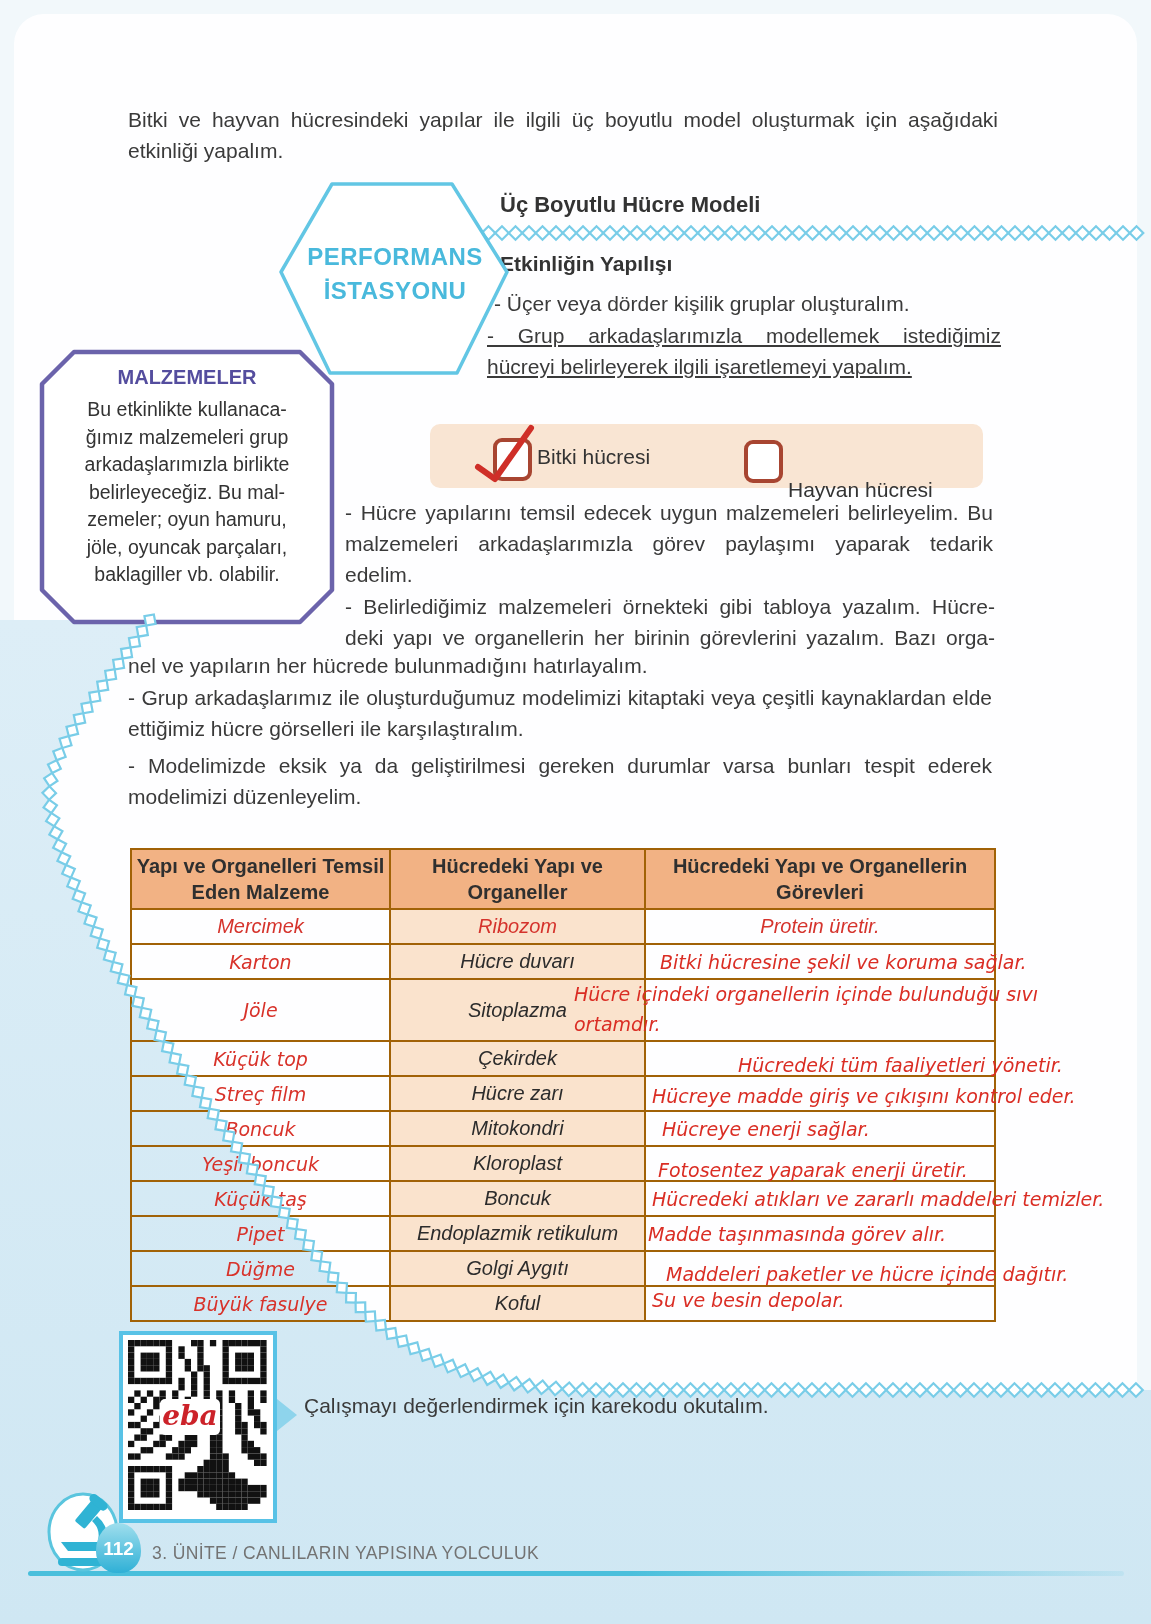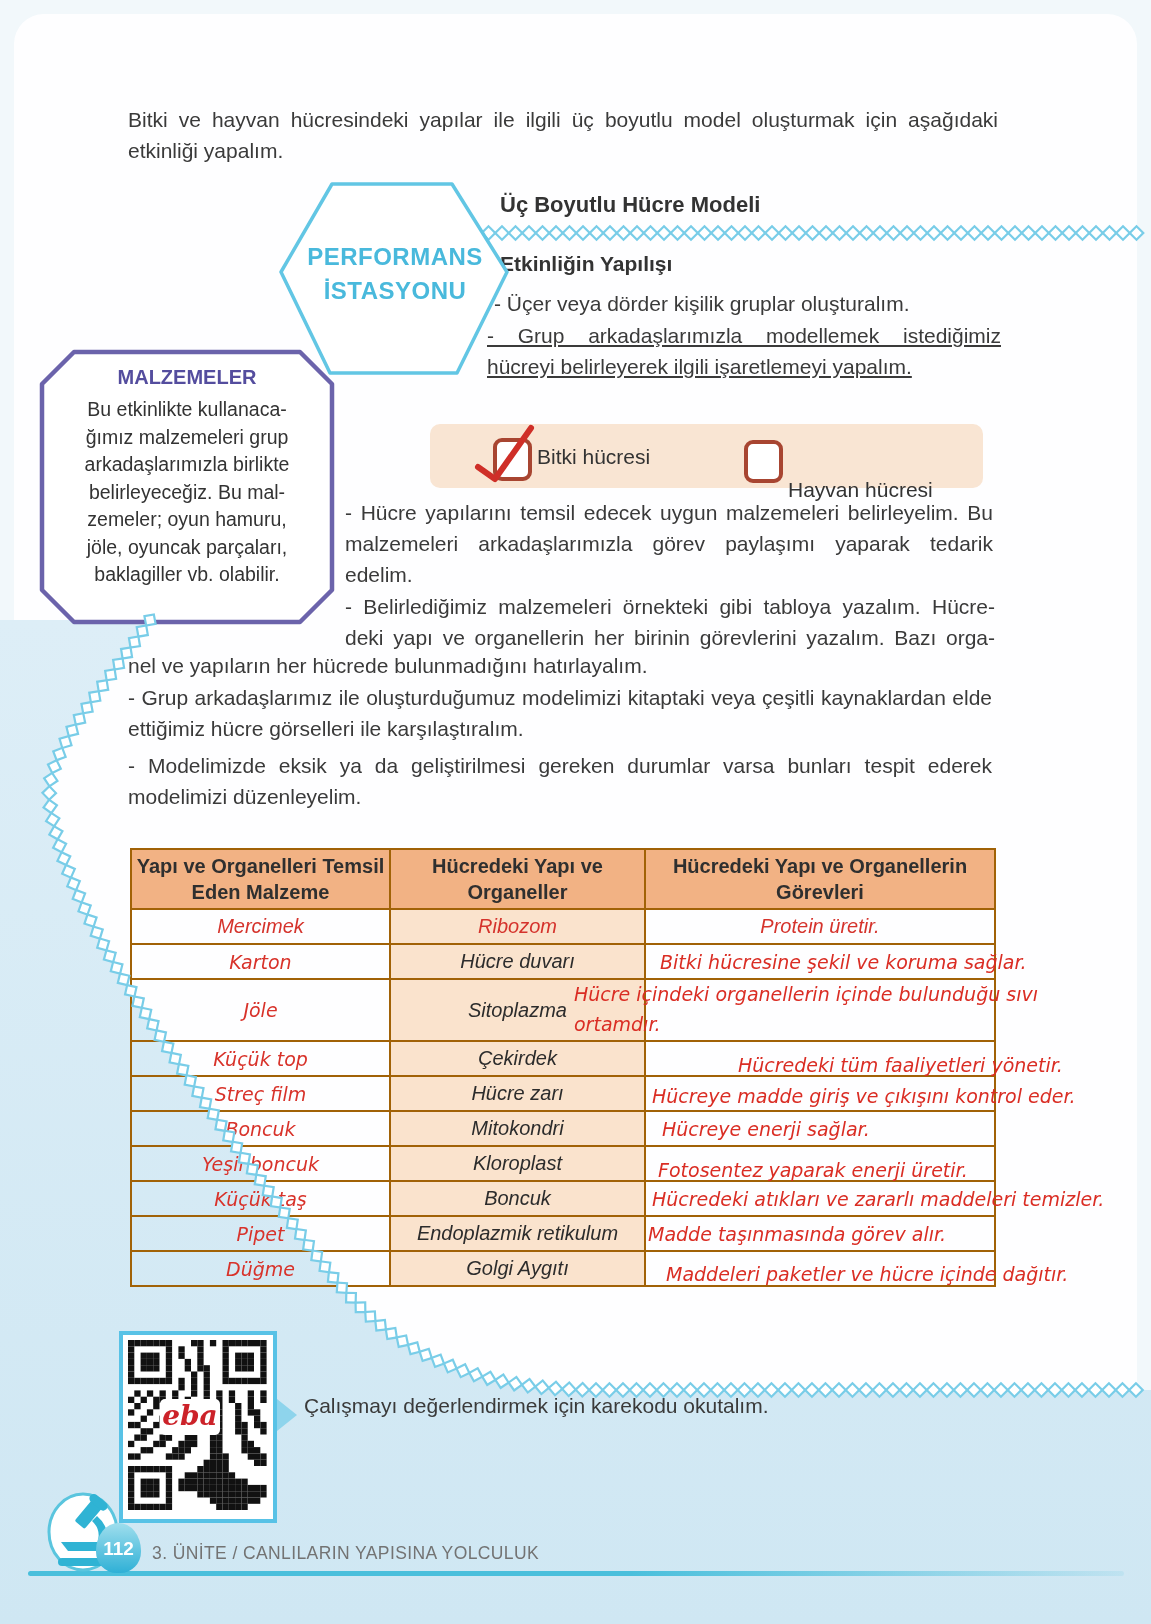--- a/index.html
+++ b/index.html
@@ -173,20 +173,25 @@
           </tr>
           <tr>
             <td class="c1"><span>Pipet</span></td>
             <td class="c2"><span>Endoplazmik retikulum</span></td>
             <td class="c3"><span>Madde taşınmasında görev alır.</span></td>
           </tr>
           <tr>
             <td class="c1"><span>Düğme</span></td>
             <td class="c2"><span>Golgi Aygıtı</span></td>
             <td class="c3"><span>Maddeleri paketler ve hücre içinde dağıtır.</span></td>
+          </tr>
+          <tr>
+            <td class="c1"><span>Büyük fasulye</span></td>
+            <td class="c2"><span>Koful</span></td>
+            <td class="c3"><span>Su ve besin depolar.</span></td>
           </tr>
         </tbody>
     </table>
   </div>
 
   <div class="abs" id="qr">
     <svg id="qrsvg" width="140" height="170">
         <rect x="0" y="0" width="6.3" height="6.3" fill="#111"></rect>
         <rect x="6.3" y="0" width="6.3" height="6.3" fill="#111"></rect>
         <rect x="12.6" y="0" width="6.3" height="6.3" fill="#111"></rect>

